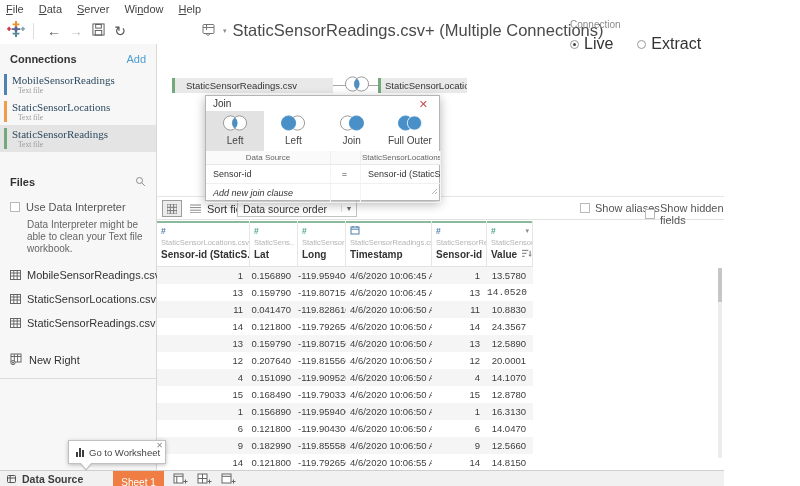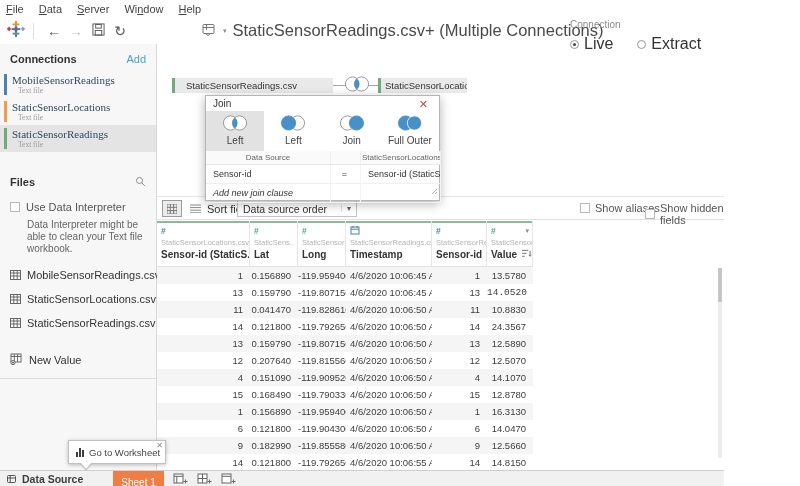--- a/index.html
+++ b/index.html
@@ -217,21 +217,21 @@
       </div>
     <div id="new-union">
       <span>
         <svg width="13" height="12" viewBox="0 0 13 12">
             <rect x="1" y="1" width="10" height="8" fill="#fff" stroke="#666"></rect>
             <path d="M1 3.5h10M4.3 1v8M7.6 1v8" stroke="#666"></path>
             <circle cx="3" cy="9.6" r="2.1" fill="#f7f7f7" stroke="#666"></circle>
             <path d="M2 9.6h2M3 8.6v2" stroke="#666"></path>
           </svg>
       </span>
-      <span class="file-label">New Value</span>
+      <span class="file-label">New Right</span>
     </div>
   </div>
 
   <div id="ds-title">
     <span>
       <svg width="15" height="14" viewBox="0 0 15 14">
           <rect x="1" y="2.5" width="11" height="9" rx="1" fill="none" stroke="#777"></rect>
           <path d="M1 5.5h11M4.5 2.5V8" stroke="#777"></path>
           <path d="M3.5 11.5l2.5 2 2.5-2" fill="none" stroke="#777"></path>
         </svg>
@@ -468,21 +468,21 @@
         <div class="gcell l" style="width: 86px;">4/6/2020 10:06:50 AM</div>
         <div class="gcell r" style="width: 55px;">13</div>
         <div class="gcell r" style="width: 46px;">12.5890</div>
       </div>
       <div class="grow">
         <div class="gcell r" style="width: 93px;">12</div>
         <div class="gcell r" style="width: 48px;">0.207640</div>
         <div class="gcell r" style="width: 48px;">-119.815560</div>
         <div class="gcell l" style="width: 86px;">4/6/2020 10:06:50 AM</div>
         <div class="gcell r" style="width: 55px;">12</div>
-        <div class="gcell r" style="width: 46px;">12.5070</div>
+        <div class="gcell r" style="width: 46px;">20.0001</div>
       </div>
       <div class="grow odd">
         <div class="gcell r" style="width: 93px;">4</div>
         <div class="gcell r" style="width: 48px;">0.151090</div>
         <div class="gcell r" style="width: 48px;">-119.909520</div>
         <div class="gcell l" style="width: 86px;">4/6/2020 10:06:50 AM</div>
         <div class="gcell r" style="width: 55px;">4</div>
         <div class="gcell r" style="width: 46px; text-align: right;">14.1070</div>
       </div>
       <div class="grow">

